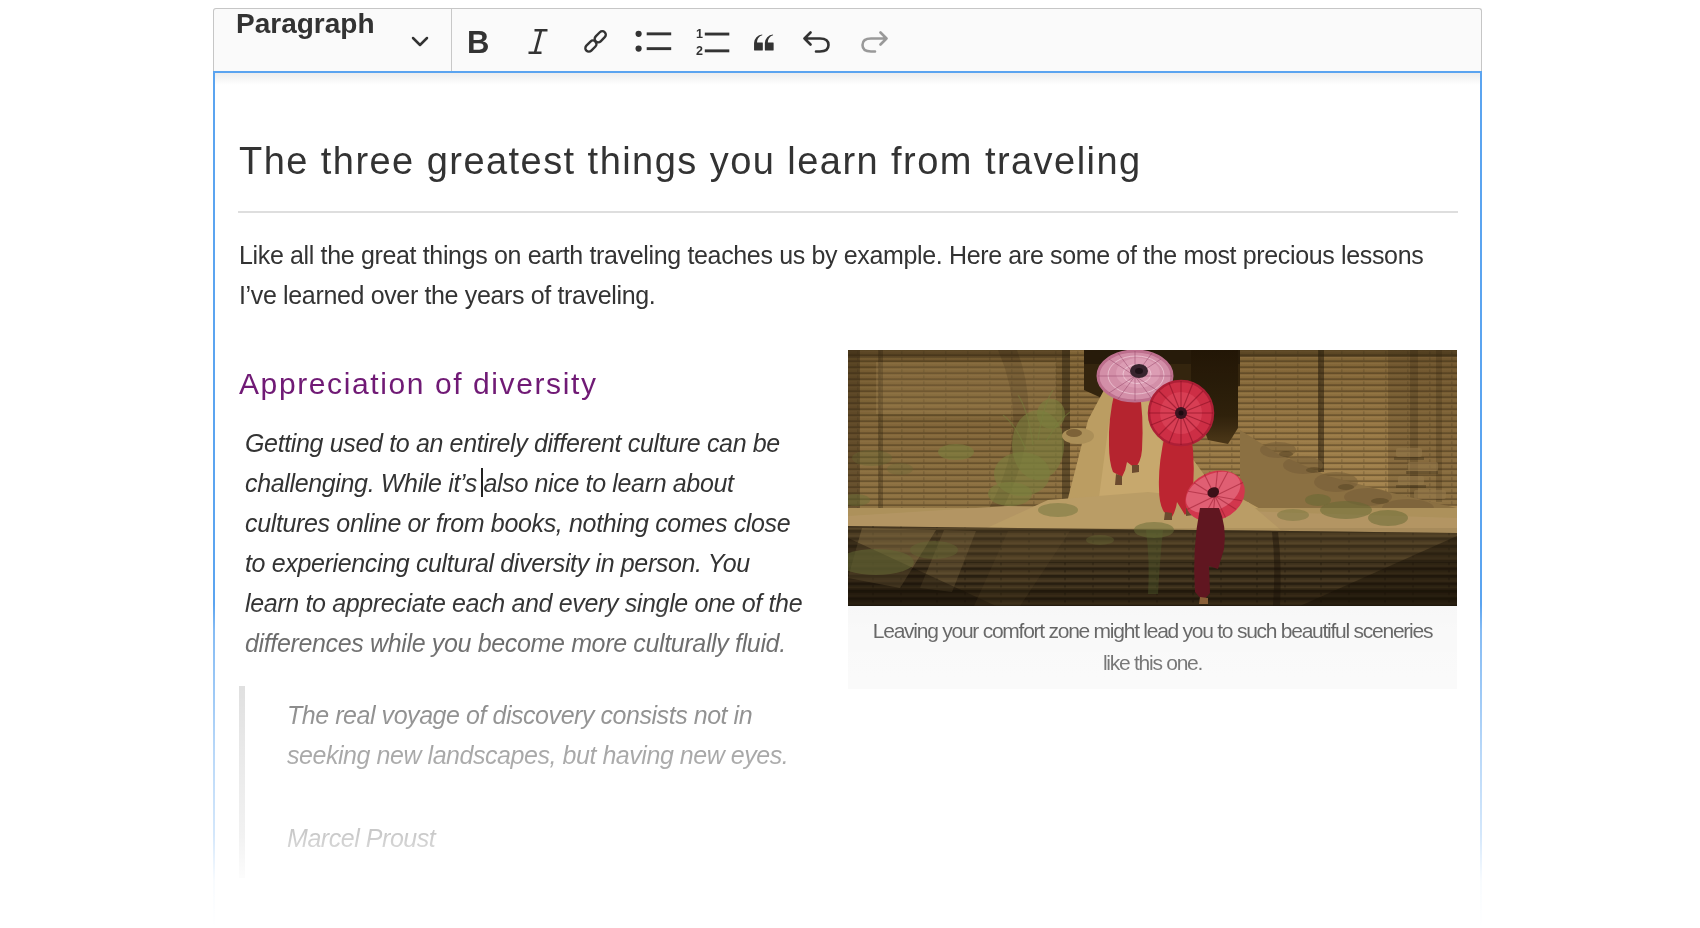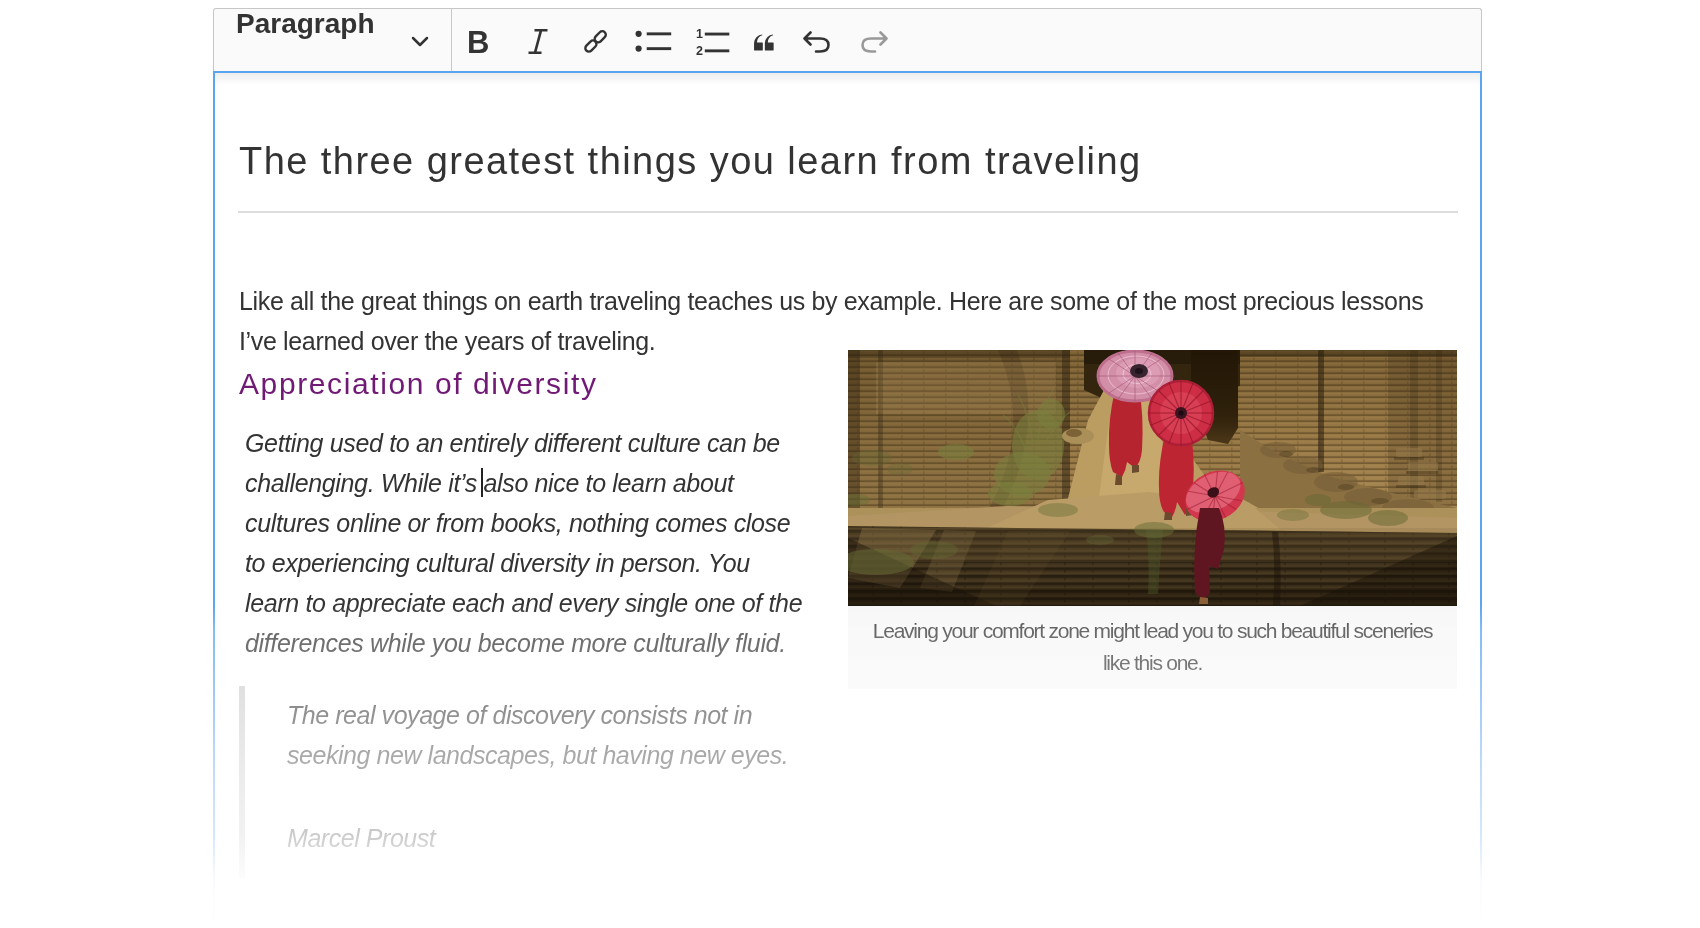--- a/index.html
+++ b/index.html
@@ -85,21 +85,21 @@
 <svg class="icon" style="left:802px; top:31px" width="29" height="22" viewBox="0 0 29 22">
   <path d="M8.5 1.5 L2.5 7.5 L8.5 13.5 M2.5 7.5 L18 7.5 Q26.5 7.5 26.5 14 Q26.5 20.5 18 20.5 L14 20.5" fill="none" stroke="#333" stroke-width="2.6" stroke-linecap="round" stroke-linejoin="round"></path>
 </svg>
 
 <svg class="icon" style="left:860px; top:31px" width="29" height="22" viewBox="0 0 29 22">
   <path d="M20.5 1.5 L26.5 7.5 L20.5 13.5 M26.5 7.5 L11 7.5 Q2.5 7.5 2.5 14 Q2.5 20.5 11 20.5 L15 20.5" fill="none" stroke="#999" stroke-width="2.6" stroke-linecap="round" stroke-linejoin="round"></path>
 </svg>
 
 <div id="h2" class="abs" style="left:239px; top:142px;">The three greatest things you learn from traveling</div>
 <div id="hr" class="abs" style="left:238px; top:211px; width:1220px;"></div>
-<div class="body-text abs" style="left:239px; top:235px;margin-top:46px;">Like all the great things on earth traveling teaches us by example. Here are some of the most precious lessons<br>I’ve learned over the years of traveling.</div>
+<div class="body-text abs" style="left:239px; top:235px;">Like all the great things on earth traveling teaches us by example. Here are some of the most precious lessons<br>I’ve learned over the years of traveling.</div>
 <div id="h3" class="abs" style="left:239px; top:369px;">Appreciation of diversity</div>
 <div class="body-text abs" style="left:245px; top:423px;font-style:italic;">Getting used to an entirely different culture can be<br>challenging. While it’s also nice to learn about<br>cultures online or from books, nothing comes close<br>to experiencing cultural diversity in person. You<br>learn to appreciate each and every single one of the<br>differences while you become more culturally fluid.</div>
 <div class="abs" style="left:481px; top:468px; width:2px; height:29px; background:#222;"></div>
 
 <div id="quotebar" class="abs" style="left:239px; top:686px; height:192px;"></div>
 <div id="quote" class="abs" style="left:287px; top:695px;">The real voyage of discovery consists not in<br>seeking new landscapes, but having new eyes.</div>
 <div id="quote" class="abs" style="left:287px; top:818px;">Marcel Proust</div>
 
 <div class="abs" style="left:848px; top:350px; width:609px;">
   <svg width="609" height="256" viewBox="0 0 609 256" style="display:block">

